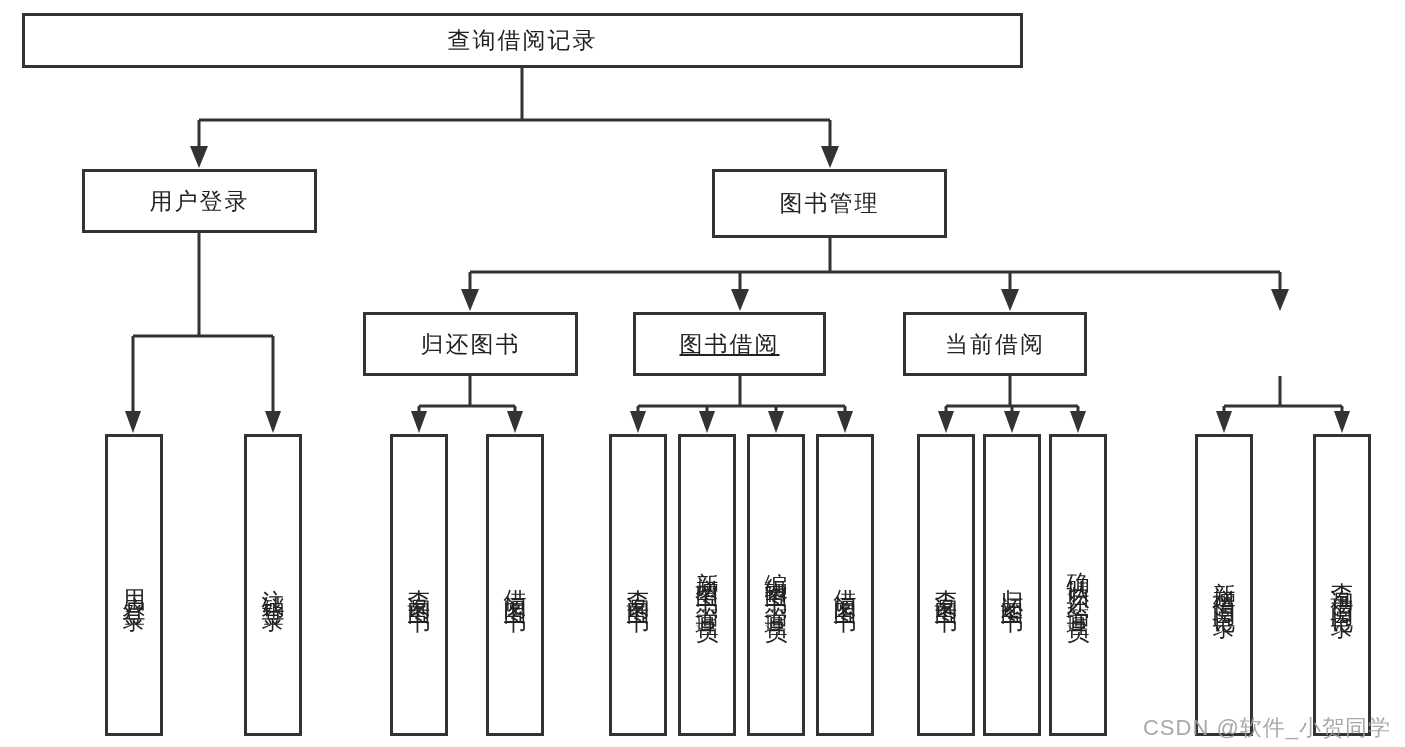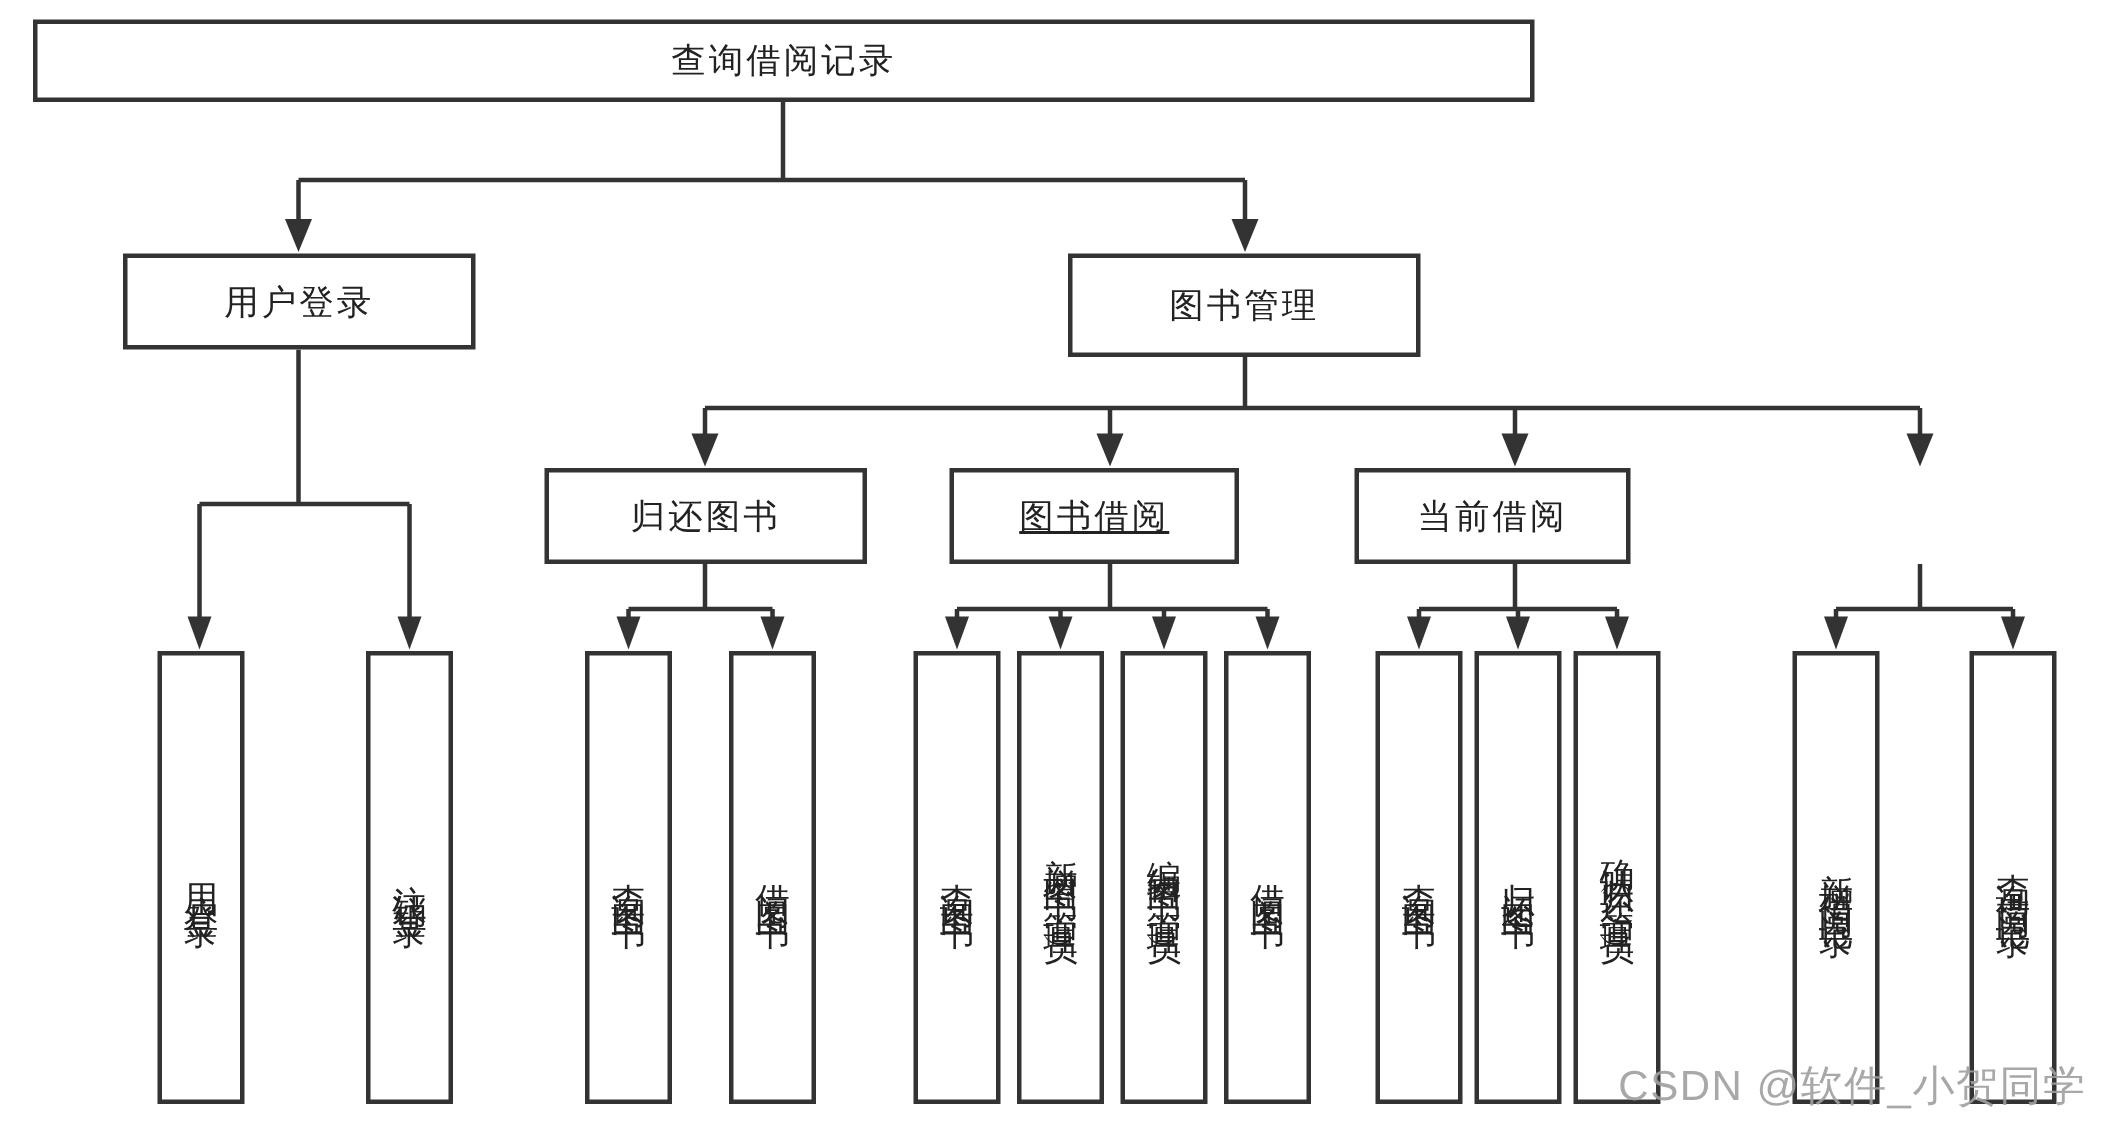--- a/index.html
+++ b/index.html
@@ -65,21 +65,21 @@
   #lf-cb-query   { left: 917px; }
   #lf-cb-return  { left: 983px; }
   #lf-cb-confirm { left: 1049px; }
   #lf-br-add     { left: 1195px; }
   #lf-br-query   { left: 1313px; }
   #watermark {
     position: absolute;
     right: 14px;
     bottom: 4px;
     z-index: 3;
-    font-size: 28px;
+    font-size: 22px;
     color: rgba(158, 158, 158, 0.9);
     letter-spacing: 1px;
   }
 </style>
 </head>
 <body>
 
 <div id="stage">
 
   <svg id="connectors" width="1405" height="747" viewBox="0 0 1405 747">

